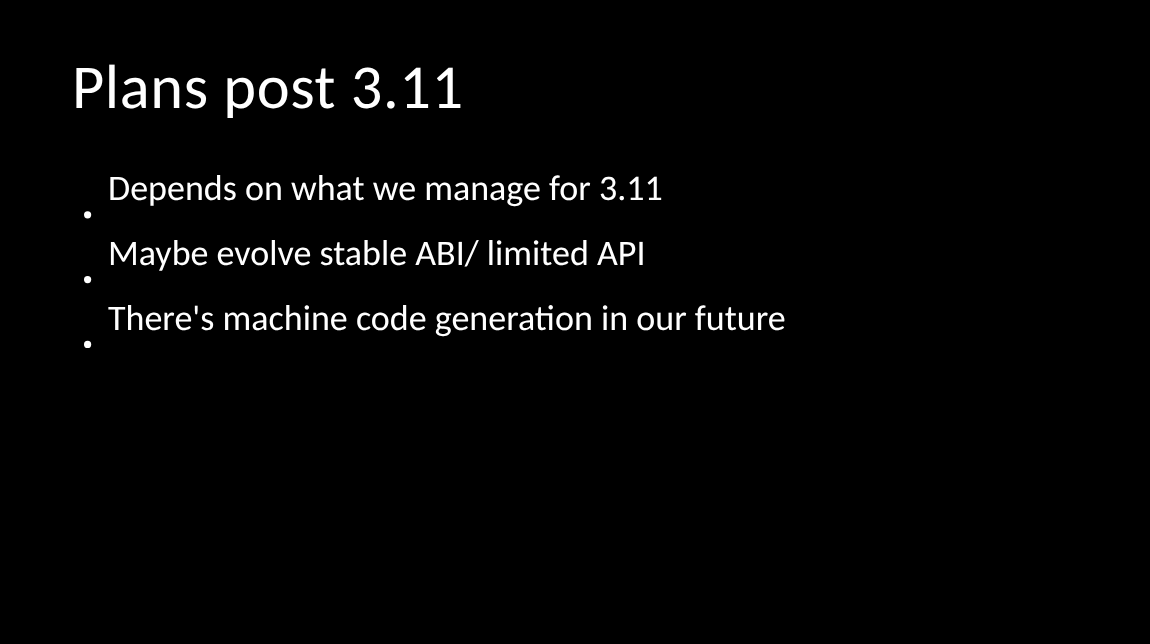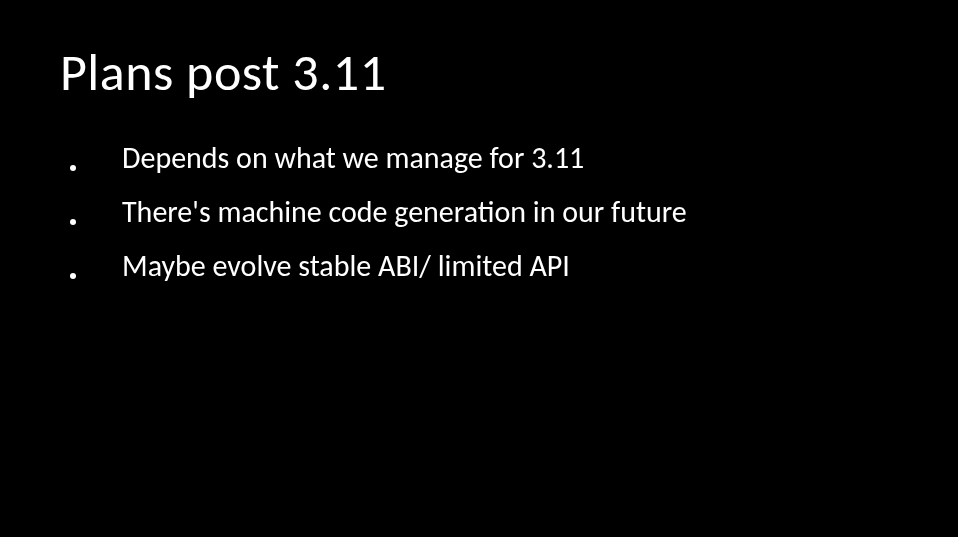--- a/index.html
+++ b/index.html
@@ -28,23 +28,22 @@
     }
     .bullet-list {
       list-style: none;
       padding-left: 10px;
     }
     .bullet-item {
       font-size: 30px;
       font-weight: 300;
       line-height: 1.6;
       display: flex;
-      align-items: center;
+      align-items: flex-end;
       margin-bottom: 6px;
-      gap: 32px;
     }
     .bullet-dot {
       display: inline-block;
       width: 6px;
       height: 6px;
       background-color: #ffffff;
       border-radius: 50%;
       margin-right: 14px;
       margin-top: 20px;
       flex-shrink: 0;
@@ -58,20 +57,20 @@
 
 <div class="slide">
   <h1 class="title">Plans post 3.11</h1>
   <ul class="bullet-list">
     <li class="bullet-item">
       <span class="bullet-dot"></span>
       <span class="bullet-text">Depends on what we manage for 3.11</span>
     </li>
     <li class="bullet-item">
       <span class="bullet-dot"></span>
-      <span class="bullet-text">There's machine code generation in our future</span>
+      <span class="bullet-text">Maybe evolve stable ABI/ limited API</span>
     </li>
     <li class="bullet-item">
       <span class="bullet-dot"></span>
-      <span class="bullet-text">Maybe evolve stable ABI/ limited API</span>
+      <span class="bullet-text">There's machine code generation in our future</span>
     </li>
   </ul>
 </div>
 
 </body></html>

